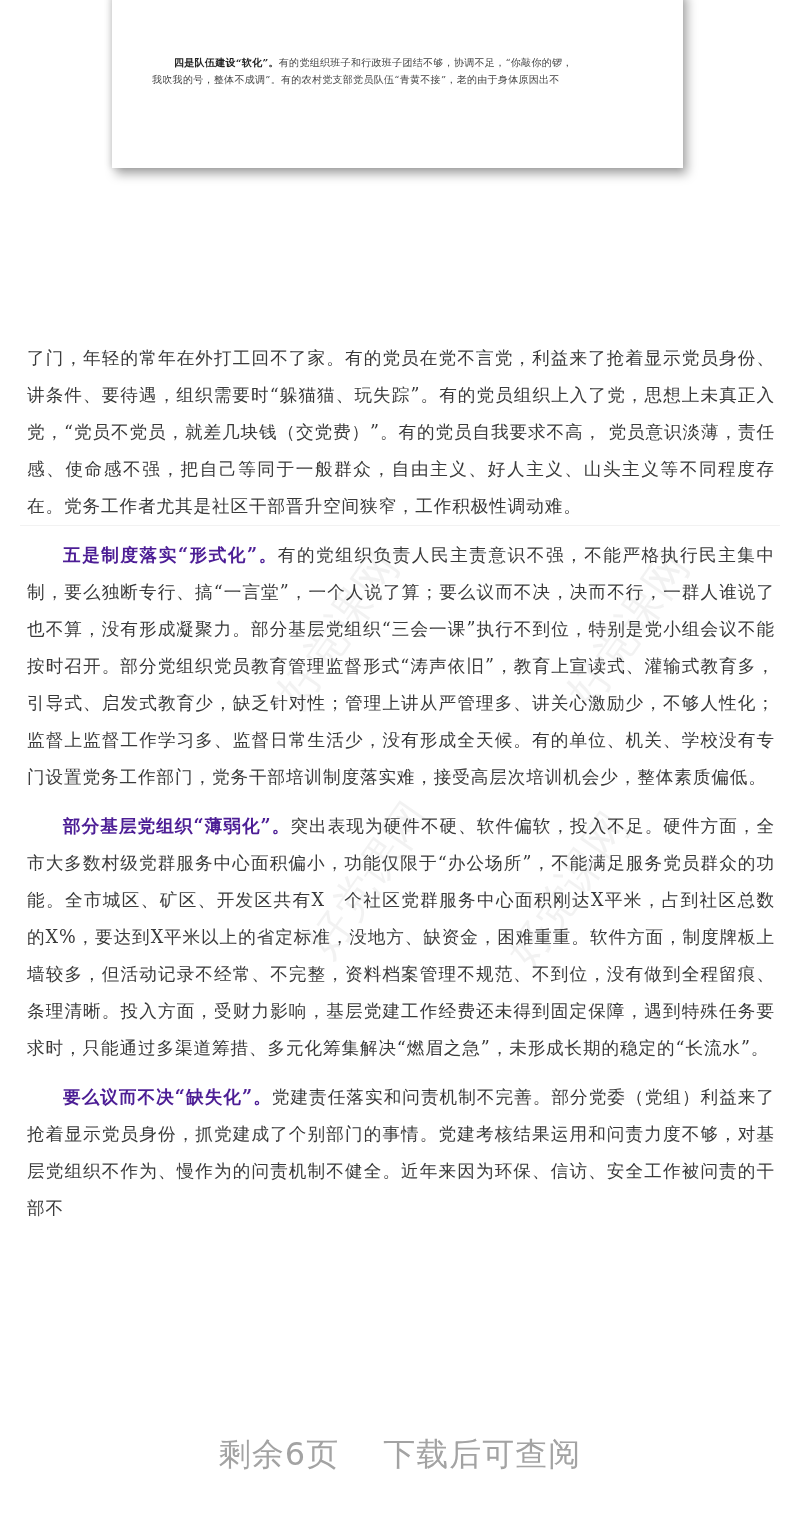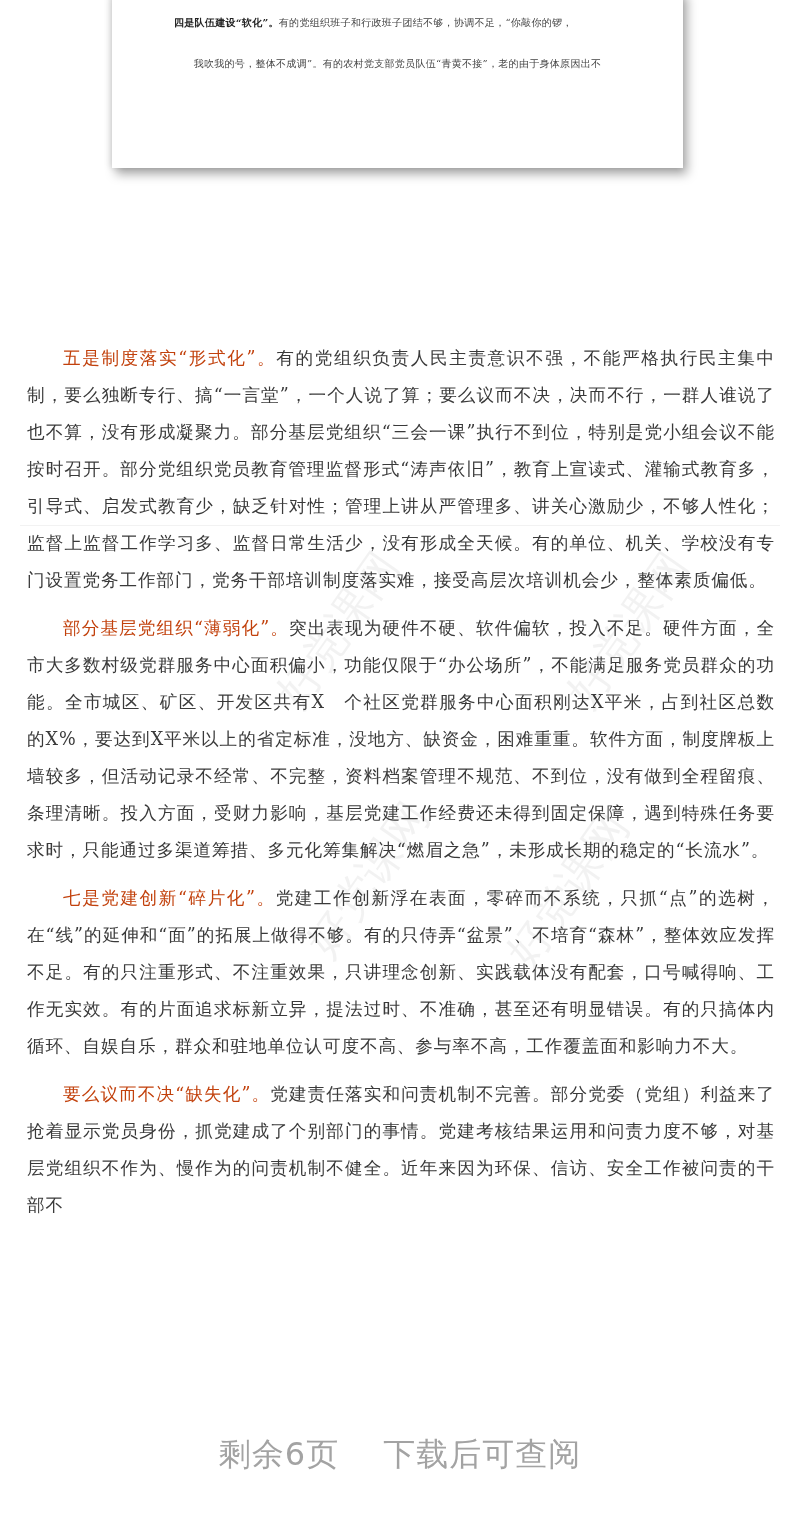--- a/index.html
+++ b/index.html
@@ -7,34 +7,34 @@
     width: 800px; height: 1536px; background: #ffffff; position: relative; overflow: hidden;
     font-family: "DejaVu Serif", "Liberation Serif", serif; color: #333;
   }
   .preview-card {
     position: absolute; left: 112px; top: -10px; width: 571px; height: 178px;
     background: #fff;
     box-shadow: 4px 6px 10px rgba(0,0,0,0.35), -2px 0 6px rgba(0,0,0,0.12);
   }
   .preview-card .pline {
     position: absolute; left: 40px; right: 40px; font-size: 10px; color: #444;
-    white-space: nowrap; letter-spacing: 0.3px;
+    white-space: nowrap; letter-spacing: 0.3px; margin-top: 40px;
   }
   .preview-card .pline.l1 { top: 26px; text-indent: 22px; }
-  .preview-card .pline.l2 { top: 67px; text-align: center; }
+  .preview-card .pline.l2 { top: 43px; }
   b { font-weight: bold; color: #222; }
 
   .content { position: absolute; left: 27px; top: 340px; width: 748px; }
   .para {
     font-size: 17.6px; line-height: 37px; margin: 0 0 11px 0;
     text-align: justify; text-align-last: left; color: #3a3a3a;
     letter-spacing: 0.9px;
   }
   .para.indent { text-indent: 36px; }
-  .para .head { font-weight: normal; color: #c2410c; }
+  .para .head { font-weight: bold; color: #4c1d95; }
   .sep { position: absolute; left: 20px; right: 20px; top: 525px; height: 1px; background: #f2f2f2; }
 
   .watermark {
     position: absolute; color: rgba(0,0,0,0.05); font-size: 44px; font-family: "DejaVu Sans", sans-serif;
     transform: rotate(-55deg); white-space: nowrap; pointer-events: none;
   }
   .remain {
     position: absolute; left: 0; right: 0; top: 1433px; text-align: center;
     font-family: "DejaVu Sans", "Liberation Sans", sans-serif; font-size: 32px; color: #a3a3a3;
     letter-spacing: 1px;
@@ -50,28 +50,28 @@
 </div>
 
 <div class="sep"></div>
 
 <div class="watermark" style="left:250px; top:600px;">好党课网</div>
 <div class="watermark" style="left:540px; top:600px;">好党课网</div>
 <div class="watermark" style="left:280px; top:850px;">好党课网</div>
 <div class="watermark" style="left:480px; top:860px;">好党课网</div>
 
 <div class="content">
+  <p class="para">
+    <span>了门，年轻的常年在外打工回不了家。有的党员在党不言党，利益来了抢着显示党员身份、讲条件、要待遇，组织需要时“躲猫猫、玩失踪”。有的党员组织上入了党，思想上未真正入党，“党员不党员，就差几块钱（交党费）”。有的党员自我要求不高， 党员意识淡薄，责任感、使命感不强，把自己等同于一般群众，自由主义、好人主义、山头主义等不同程度存在。党务工作者尤其是社区干部晋升空间狭窄，工作积极性调动难。</span>
+  </p>
   <p class="para indent">
     <span class="head">五是制度落实“形式化”。</span><span>有的党组织负责人民主责意识不强，不能严格执行民主集中制，要么独断专行、搞“一言堂”，一个人说了算；要么议而不决，决而不行，一群人谁说了也不算，没有形成凝聚力。部分基层党组织“三会一课”执行不到位，特别是党小组会议不能按时召开。部分党组织党员教育管理监督形式“涛声依旧”，教育上宣读式、灌输式教育多，引导式、启发式教育少，缺乏针对性；管理上讲从严管理多、讲关心激励少，不够人性化；监督上监督工作学习多、监督日常生活少，没有形成全天候。有的单位、机关、学校没有专门设置党务工作部门，党务干部培训制度落实难，接受高层次培训机会少，整体素质偏低。</span>
   </p>
   <p class="para indent">
     <span class="head">部分基层党组织“薄弱化”。</span><span>突出表现为硬件不硬、软件偏软，投入不足。硬件方面，全市大多数村级党群服务中心面积偏小，功能仅限于“办公场所”，不能满足服务党员群众的功能。全市城区、矿区、开发区共有X　个社区党群服务中心面积刚达X平米，占到社区总数的X%，要达到X平米以上的省定标准，没地方、缺资金，困难重重。软件方面，制度牌板上墙较多，但活动记录不经常、不完整，资料档案管理不规范、不到位，没有做到全程留痕、条理清晰。投入方面，受财力影响，基层党建工作经费还未得到固定保障，遇到特殊任务要求时，只能通过多渠道筹措、多元化筹集解决“燃眉之急”，未形成长期的稳定的“长流水”。</span>
-  </p>
-  <p class="para indent">
-    <span class="head">七是党建创新“碎片化”。</span><span>党建工作创新浮在表面，零碎而不系统，只抓“点”的选树，在“线”的延伸和“面”的拓展上做得不够。有的只侍弄“盆景”、不培育“森林”，整体效应发挥不足。有的只注重形式、不注重效果，只讲理念创新、实践载体没有配套，口号喊得响、工作无实效。有的片面追求标新立异，提法过时、不准确，甚至还有明显错误。有的只搞体内循环、自娱自乐，群众和驻地单位认可度不高、参与率不高，工作覆盖面和影响力不大。</span>
   </p>
   <p class="para indent">
     <span class="head">要么议而不决“缺失化”。</span><span>党建责任落实和问责机制不完善。部分党委（党组）利益来了抢着显示党员身份，抓党建成了个别部门的事情。党建考核结果运用和问责力度不够，对基层党组织不作为、慢作为的问责机制不健全。近年来因为环保、信访、安全工作被问责的干部不</span>
   </p>
 </div>
 
 <div class="remain">
   <span>剩余6页</span><span>下载后可查阅</span>
 </div>
 

